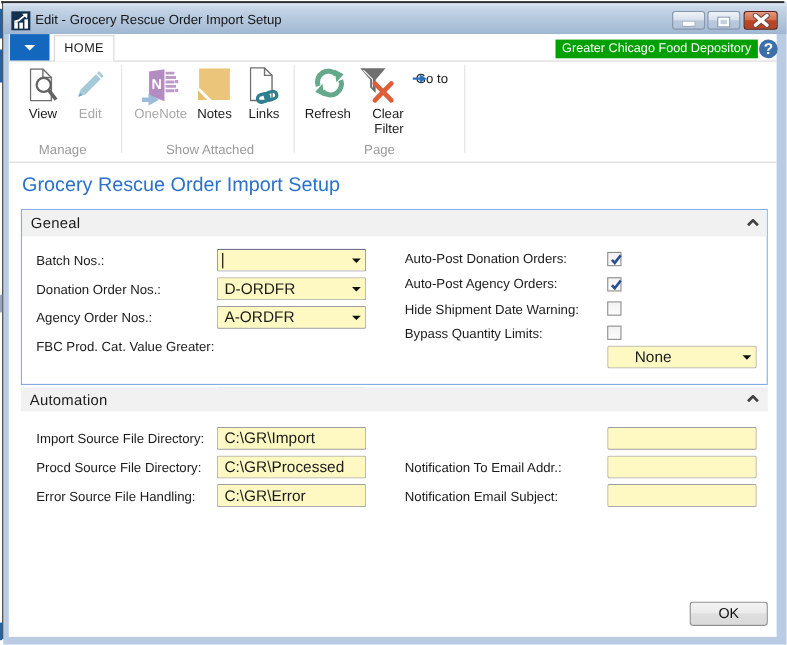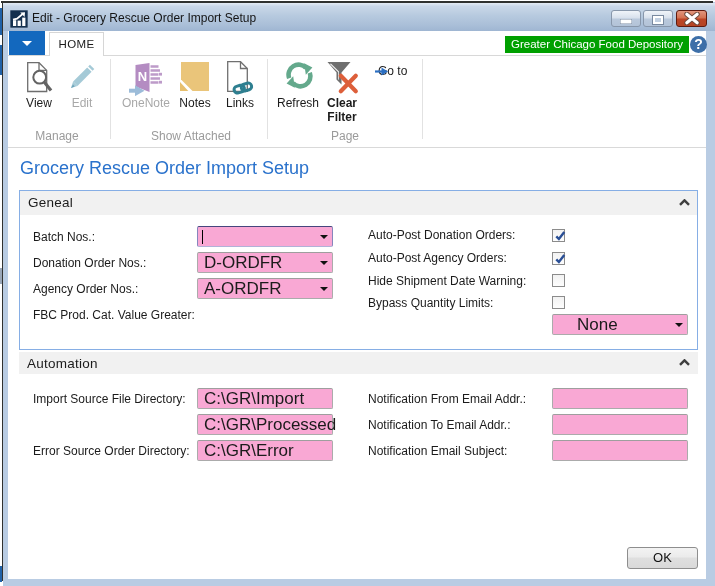--- a/index.html
+++ b/index.html
@@ -33,35 +33,35 @@
   border:1px solid #d6d6d6; border-bottom:none; font-size:11.5px; color:#1a1a1a;
   letter-spacing:0.4px; text-align:center; line-height:23px; }
 #gcfd { position:absolute; left:505px; top:36px; width:184px; height:17px; background:#00a000;
   color:#fff; font-size:11.5px; text-align:center; line-height:17px; }
 #help { position:absolute; left:690px; top:36px; width:17px; height:17px; border-radius:50%;
   background:#3d6fa8; color:#fff; font-size:14px; font-weight:bold; text-align:center; line-height:17px; }
 
 #ribline { position:absolute; left:8px; top:147px; width:698px; height:1px; background:#d9d9d9; }
 .vsep { position:absolute; top:59px; width:1px; height:80px; background:#e2e2e2; }
 .blabel { position:absolute; top:96px; font-size:12px; color:#1b1b1b; text-align:center; }
-.blabel2 { position:absolute; font-size:12px; color:#1b1b1b; text-align:center;font-weight:bold; }
+.blabel2 { position:absolute; font-size:12px; color:#1b1b1b; text-align:right; }
 .glabel { position:absolute; top:129px; font-size:12px; color:#9b9b9b; text-align:center; }
 .gray { color:#a8a8a8; }
 #goto { position:absolute; left:378px; top:64px; font-size:12px; color:#1b1b1b; }
 
 #ptitle { position:absolute; left:20px; top:158px; font-size:18px; color:#2a72cc; }
 #genbox { position:absolute; left:19px; top:190px; width:679px; height:160px;
   border:1px solid #86aee5; background:#fff; }
 #genhdr { position:absolute; left:20px; top:191px; width:677px; height:24px; background:#f1f1f1; }
 #genhdr span, #autohdr span { position:absolute; left:8px; top:4px; font-size:13.5px;
   letter-spacing:0.25px; color:#1b1b1b; }
 #autohdr { position:absolute; left:19px; top:352px; width:679px; height:22px; background:#f1f1f1; }
 .flabel { position:absolute; font-size:12px; color:#1b1b1b; }
 .combo, .tbox { position:absolute; width:136px; height:21px; border:1px solid #ababab;
-  border-top-color:#9e9e9e; border-radius:2px; background:#f9a8d4; font-size:17px; color:#1b1b1b;
+  border-top-color:#9e9e9e; border-radius:2px; background:#fef9c3; font-size:14px; color:#1b1b1b;
   line-height:19px; padding-left:6px; }
 .combo:after { content:""; position:absolute; right:4px; top:8px; border:4px solid transparent;
   border-top:4.5px solid #111; border-bottom:none; }
 #combo-focus { border-color:#8686bd; border-top-color:#46467e; border-bottom-color:#b2b2d8; }
 #caret { position:absolute; left:4px; top:3px; width:1px; height:14px; background:#000; }
 .cb { position:absolute; left:552px; width:13px; height:13px; border:1px solid #8b8b8b;
   background:linear-gradient(180deg,#f2f2f2,#fdfdfd); }
 #okbtn { position:absolute; left:627px; top:547px; width:71px; height:22px;
   border:1px solid #8e8e8e; border-radius:3px; font-size:13px; color:#111;
   text-align:center; line-height:20px;
@@ -163,25 +163,25 @@
   <div class="cb" style="top:296px;"></div>
   <div class="combo" style="left:552px; top:314px;padding-left:24px;">None</div>
 
   <div id="autohdr">
       <span>Automation</span>
     </div>
   <svg class="abs" style="left:679px; top:359px;" width="11" height="7">
     <path d="M1 5.8 L5.5 1.3 L10 5.8" stroke="#3f3f3f" stroke-width="2.4" fill="none"></path>
   </svg>
   <div class="flabel" style="left:33px; top:392px;">Import Source File Directory:</div>
-  <div class="flabel" style="left:33px; top:444px;">Error Source Order Directory:</div>
+  <div class="flabel" style="left:33px; top:418px;">Procd Source File Directory:</div>
+  <div class="flabel" style="left:33px; top:444px;">Error Source File Handling:</div>
   <div class="tbox" style="left:197px; top:388px;">C:\GR\Import</div>
   <div class="tbox" style="left:197px; top:414px;">C:\GR\Processed</div>
   <div class="tbox" style="left:197px; top:440px;">C:\GR\Error</div>
-  <div class="flabel" style="left:368px; top:392px;">Notification From Email Addr.:</div>
   <div class="flabel" style="left:368px; top:418px;">Notification To Email Addr.:</div>
   <div class="flabel" style="left:368px; top:444px;">Notification Email Subject:</div>
   <div class="tbox" style="left:552px; top:388px;"></div>
   <div class="tbox" style="left:552px; top:414px;"></div>
   <div class="tbox" style="left:552px; top:440px;"></div>
 
   <div id="okbtn">OK</div>
 
   <svg class="abs" style="left:27px; top:62px;" width="26" height="31">
     <path d="M0.7 0.7 H12 L19.7 8.4 V29.5 H0.7 Z" fill="#fff" stroke="#6e6e6e" stroke-width="1.3"></path>

